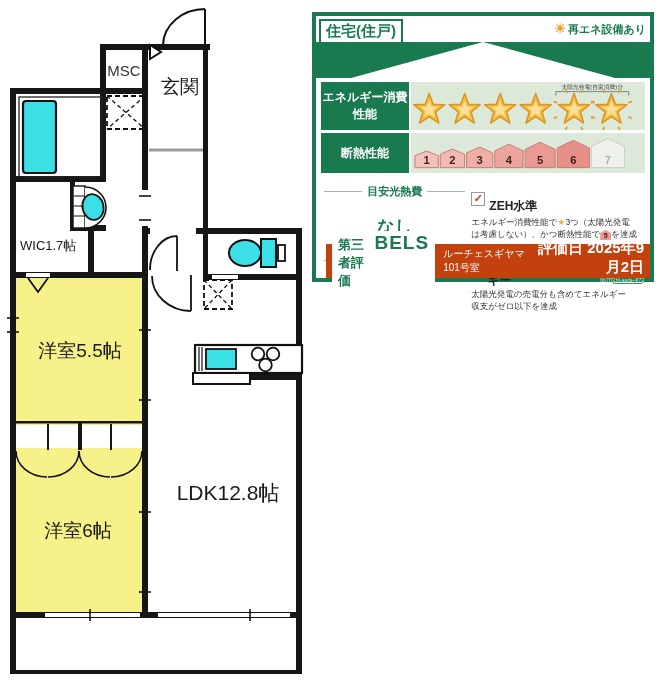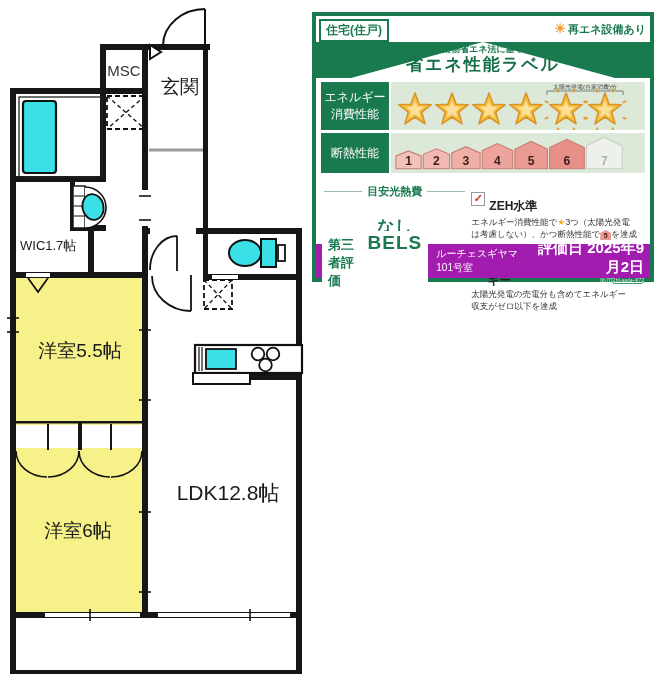--- a/index.html
+++ b/index.html
@@ -5,33 +5,33 @@
   html,body{margin:0;padding:0;background:#fff;}
   .canvas{position:relative;width:662px;height:690px;background:#fff;overflow:hidden;
           font-family:"Liberation Sans", sans-serif;}
   .plan-svg{position:absolute;left:0;top:0;}
 
   
   .card{position:absolute;left:312px;top:12px;width:342px;height:270px;background:#fff;
         border:4px solid #1a7a4f;box-sizing:border-box;}
   .card-top{position:relative;height:26px;background:#fff;}
   .badge-left{position:absolute;left:3px;top:3px;border:2px solid #1a7a4f;color:#1a7a4f;
-        font-weight:bold;font-size:12px;padding:1px 5px;background:#fff;}
+        font-weight:bold;font-size:15px;padding:1px 5px;background:#fff;}
   .badge-right{position:absolute;right:4px;top:5px;color:#1a7a4f;font-weight:bold;font-size:11px;}
   .sun{color:#f09a2e;font-size:13px;margin-right:2px;}
   .roof{position:relative;height:36px;background:#1a7a4f;overflow:hidden;}
   .roof-tri{position:absolute;left:50%;bottom:0;transform:translateX(-50%);width:0;height:0;
         border-left:132px solid transparent;border-right:132px solid transparent;
         border-bottom:36px solid #fff;}
   .titles{position:absolute;left:0;right:0;top:2px;text-align:center;z-index:2;}
   .subtitle{font-size:9px;font-weight:bold;color:#1a7a4f;line-height:11px;}
   .title{font-size:17px;font-weight:900;color:#156f47;letter-spacing:2px;line-height:20px;}
   .rows{padding:4px 5px 2px 5px;}
   .lrow{display:flex;margin-bottom:3px;}
-  .lrow .cell-label{width:68px;background:#1a7a4f;color:#fff;font-weight:normal;font-size:12px;
+  .lrow .cell-label{width:88px;background:#1a7a4f;color:#fff;font-weight:bold;font-size:12px;
         display:flex;align-items:center;justify-content:center;text-align:center;margin-right:2px;}
   .lrow .cell-content{flex:1;background:#dce8d8;position:relative;}
   .row-energy .cell-content,.row-energy .cell-label{height:48px;}
   .row-insul .cell-content,.row-insul .cell-label{height:40px;}
   .utility{display:flex;padding:4px 6px 2px 8px;}
   .u-left{width:45%;padding-top:2px;}
   .u-head{display:flex;align-items:center;}
   .u-head .hline{flex:1;height:1px;background:#9dbba9;}
   .u-head .htxt{font-size:11px;font-weight:bold;color:#1a7a4f;padding:0 5px;}
   .u-value{text-align:center;color:#1a7a4f;font-weight:bold;font-size:17px;margin-top:16px;}
@@ -41,21 +41,21 @@
   .cb{display:inline-block;width:12px;height:12px;border:1.5px solid #999;background:#fff;
       color:#c0392b;font-size:11px;font-weight:bold;line-height:11px;text-align:center;margin-right:4px;}
   .chk-label{font-weight:bold;font-size:12px;color:#222;margin-top:15px;}
   .chk-desc{font-size:8.5px;color:#333;line-height:1.4;margin:1px 0 2px 0;}
   .mini-star{color:#f0b43a;font-size:9px;}
   .mini-house{display:inline-block;width:11px;height:10px;background:#e89a92;color:#401512;
       clip-path:polygon(50% 0,100% 30%,100% 100%,0 100%,0 30%);
       font-size:7px;font-weight:bold;text-align:center;line-height:12px;vertical-align:-1px;}
   .zeh-icon{display:inline-block;border:1.5px solid #2f9e5f;border-radius:3px;color:#2f9e5f;
       font-weight:800;font-size:12px;padding:12px 3px;line-height:12px;margin-left:3px;}
-  .card-footer{position:absolute;left:0;right:0;bottom:0;height:34px;background:#a21caf;
+  .card-footer{position:absolute;left:10px;right:0;bottom:0;height:34px;background:#c2410c;
       display:flex;align-items:center;padding:0 6px;box-sizing:border-box;}
   .bels-box{background:#fff;padding:1px 6px;display:flex;align-items:baseline;}
   .bels-box .cert{color:#1a7a4f;font-weight:bold;font-size:13px;margin-right:4px;}
   .bels-box .bels{color:#1a7a4f;font-weight:900;font-size:19px;letter-spacing:1px;text-align:center;}
   .bldg{color:#fff;font-size:10px;margin-left:8px;}
   .foot-right{margin-left:auto;text-align:right;}
   .eval-date{color:#fff;font-size:15px;font-weight:bold;}
   .eval-id{color:#cfe3d6;font-size:5px;}
 </style>
 </head>
@@ -202,24 +202,20 @@
 
     <div class="card-top">
       <span class="badge-left">住宅(住戸)</span>
       <span class="badge-right">
         <span class="sun">☀</span><span>再エネ設備あり</span>
       </span>
     </div>
 
     <div class="roof">
       <div class="roof-tri"></div>
-      <div class="titles">
-        <div class="subtitle">建築物省エネ法に基づく</div>
-        <div class="title">省エネ性能ラベル</div>
-      </div>
     </div>
 
     <div class="rows">
 
       <div class="lrow row-energy">
         <div class="cell-label">エネルギー消費性能</div>
         <div class="cell-content">
           <svg width="100%" height="48" viewBox="0 0 244 48">
             <defs>
               <g id="star-shape">

